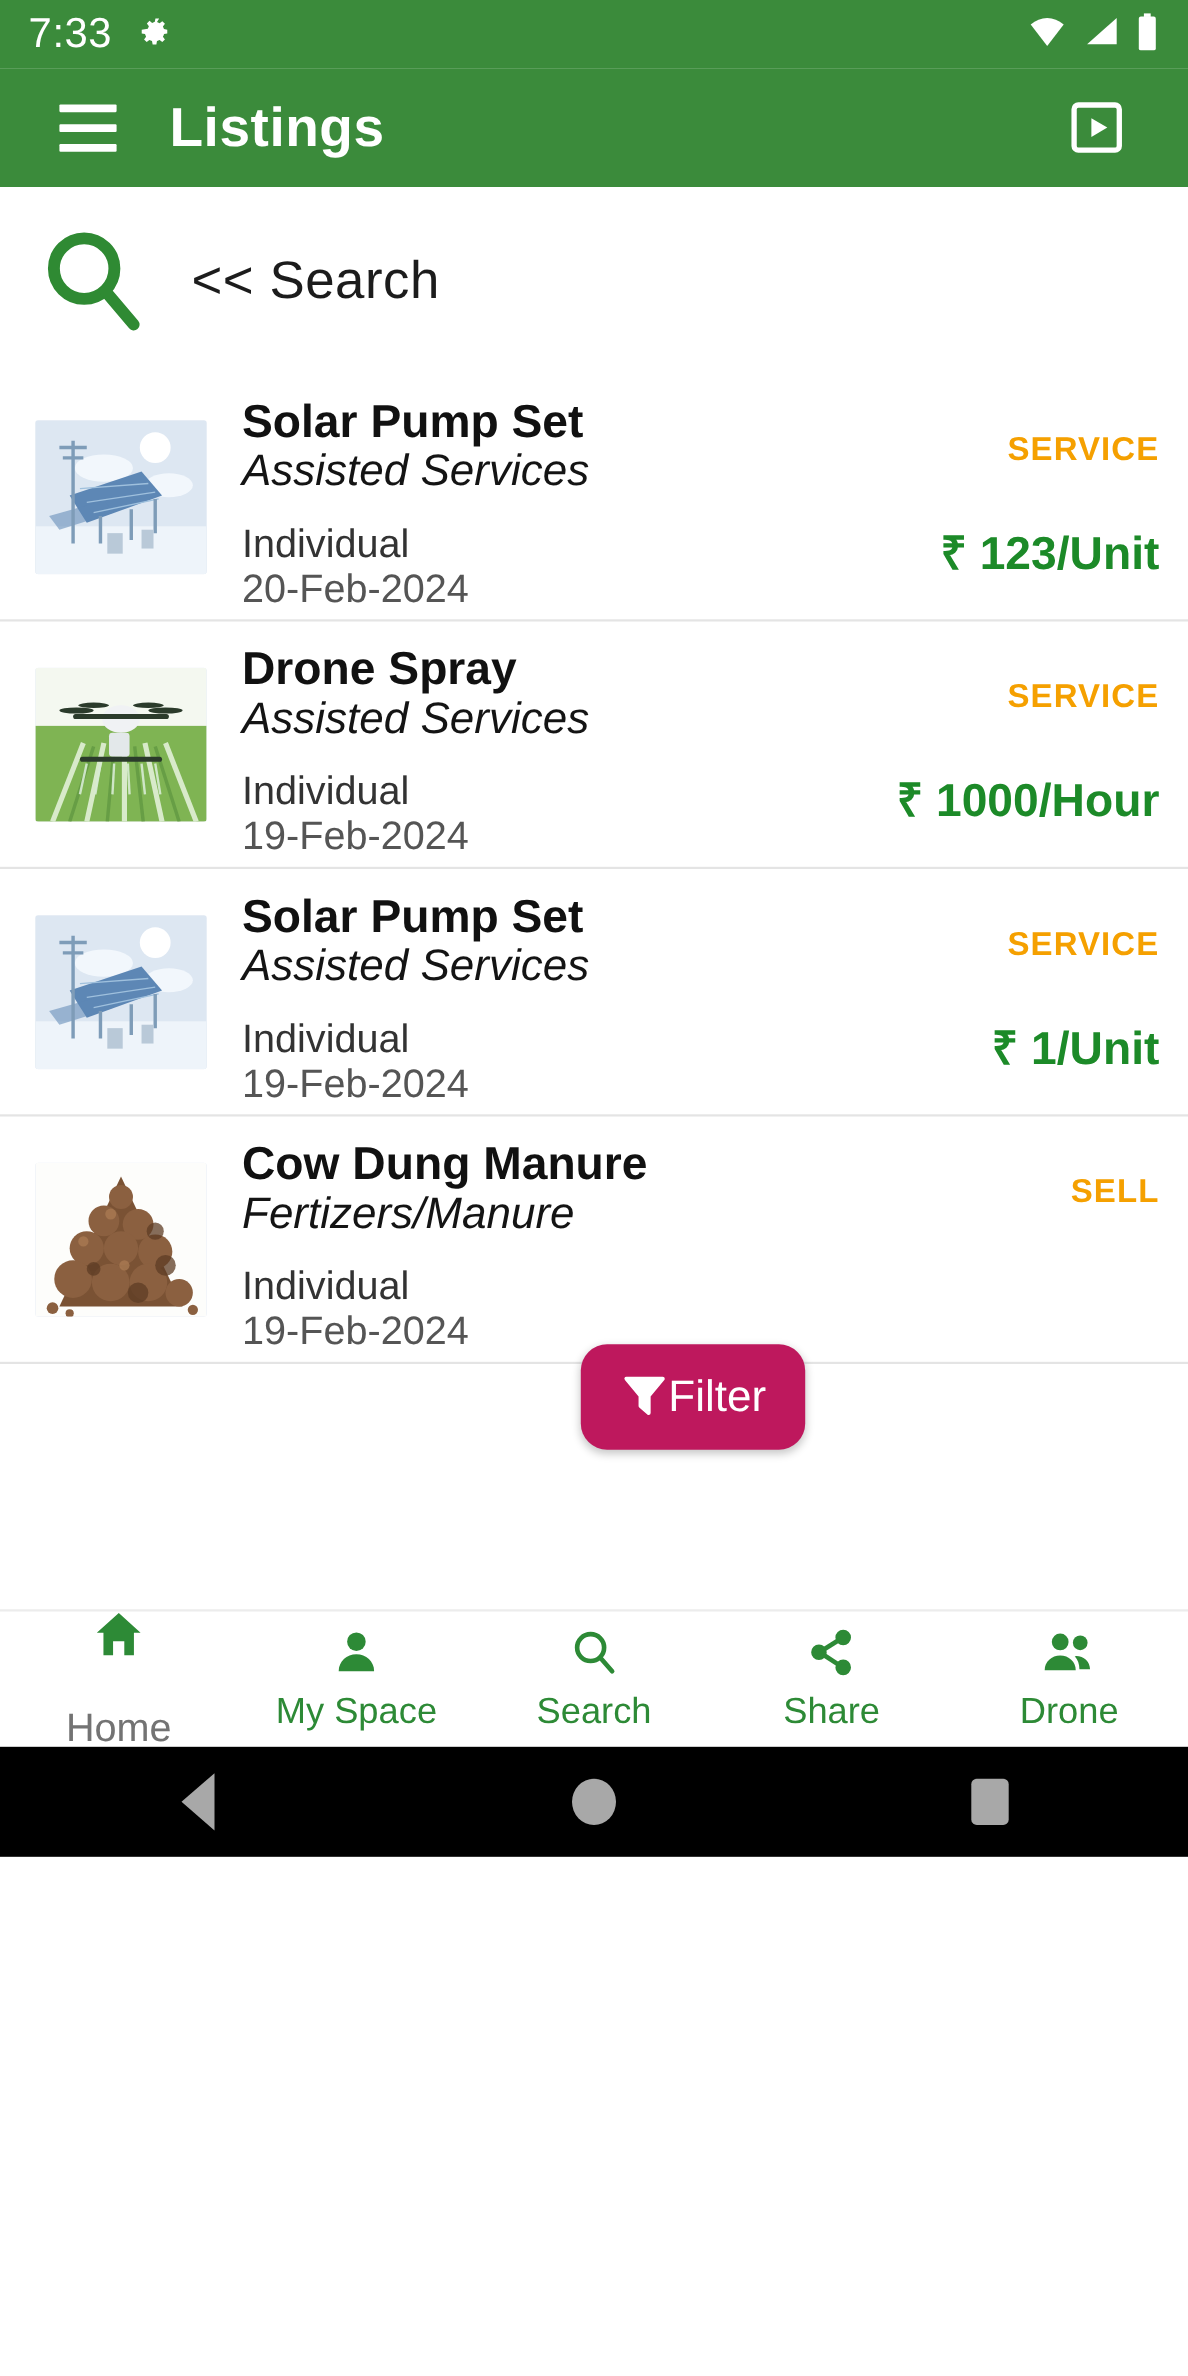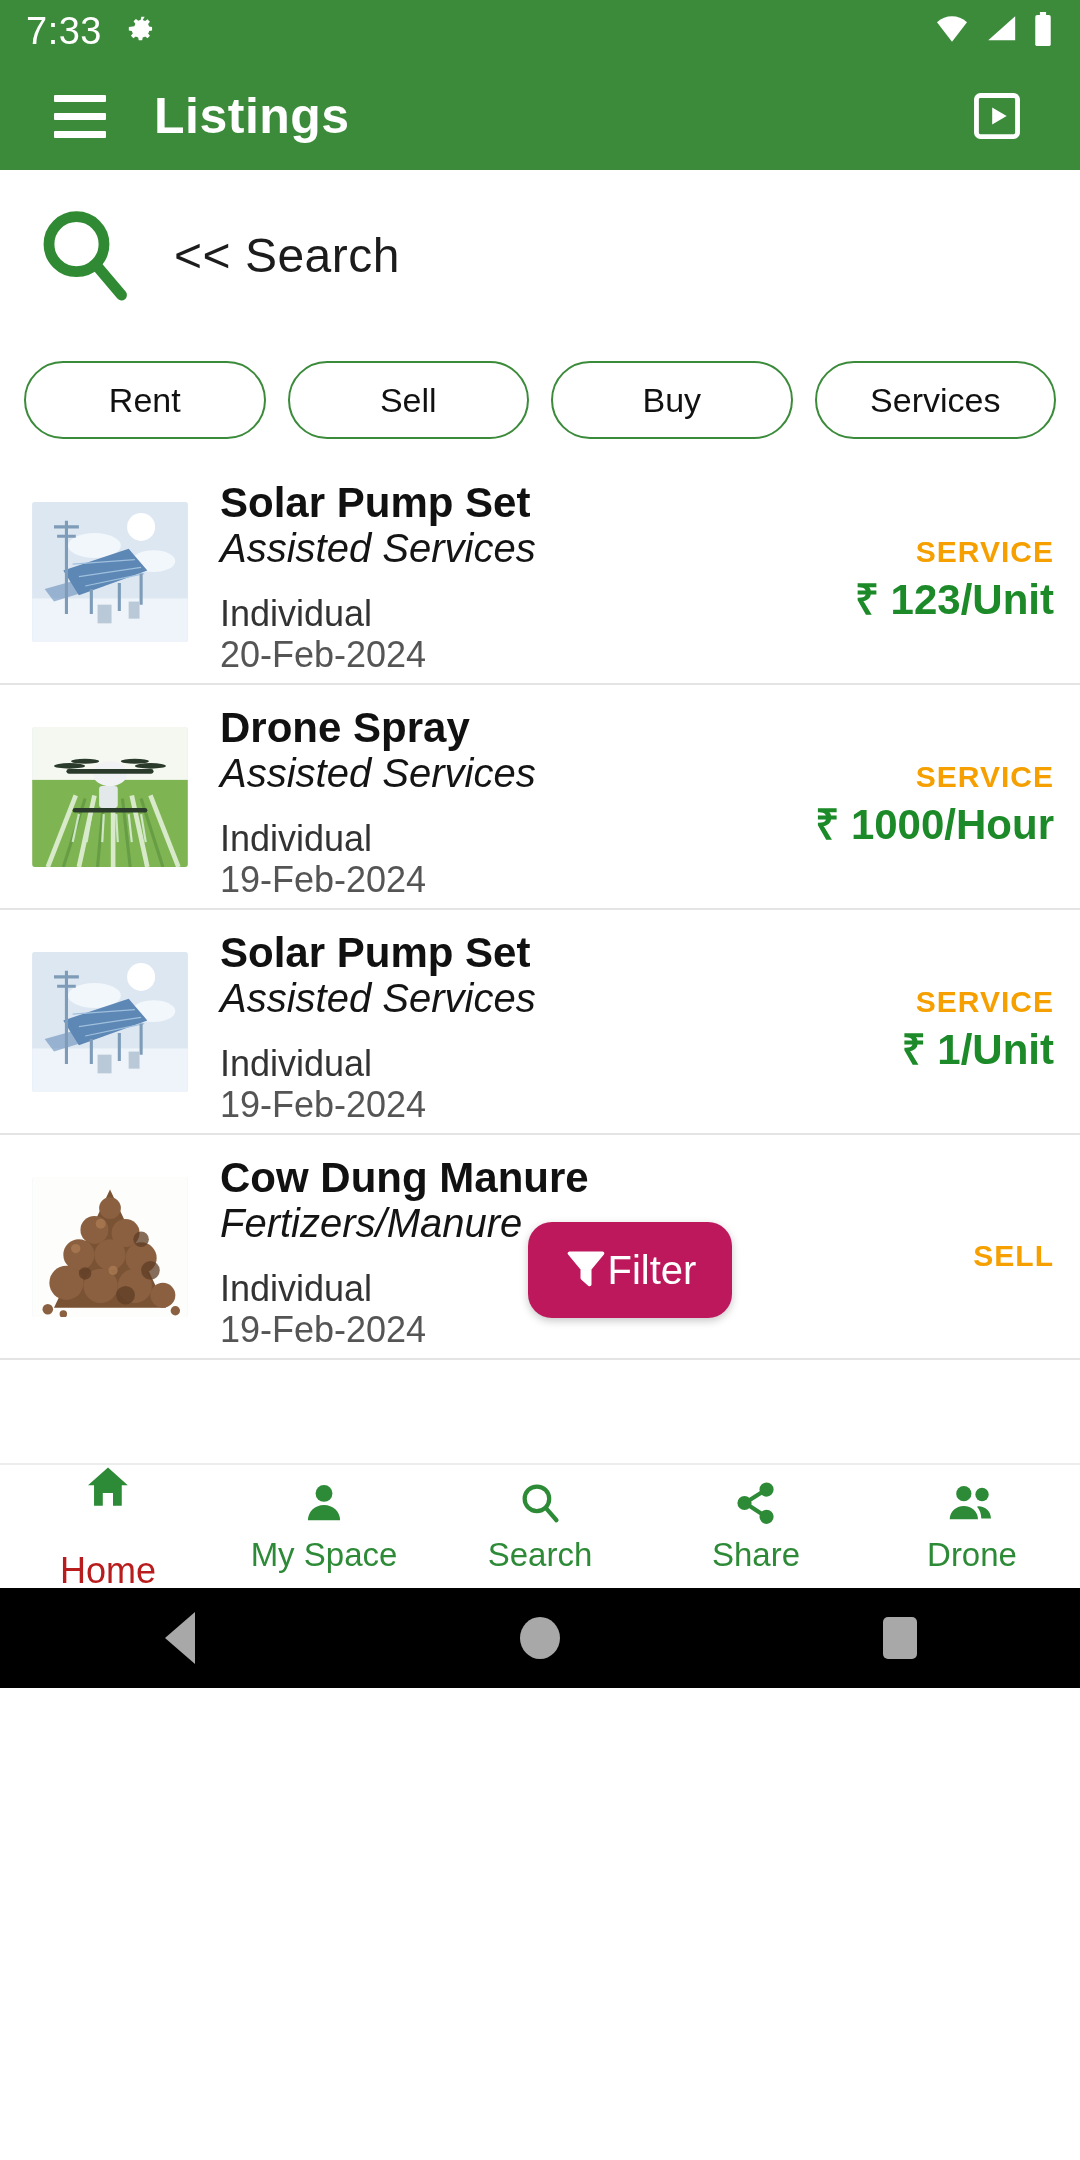--- a/index.html
+++ b/index.html
@@ -81,21 +81,21 @@
     display:flex; flex-direction:column;
     height:190px; justify-content:space-between;
     padding-top:4px; padding-bottom:4px;
   }
   .row-title { font-size:42px; font-weight:bold; color:#111; line-height:1.05; }
   .row-sub { font-size:40px; font-style:italic; color:#141414; line-height:1.05; margin-top:2px; }
   .row-owner { font-size:36px; color:#333; line-height:1.05; margin-top:26px; }
   .row-date { font-size:36px; color:#555; line-height:1.05; margin-top:4px; }
   .row-right {
     flex:none; width:300px; align-self:stretch;
-    display:flex; flex-direction:column; justify-content:center;
+    display:flex; flex-direction:column; justify-content:space-between;
     align-items:flex-end;
     padding:52px 0 34px 0;
   }
   .badge {
     font-size:30px; font-weight:bold; letter-spacing:1px;
     color:#f5a000;
   }
   .badge.sell { color:#f5a000; }
   .price {
     font-size:42px; font-weight:bold; color:#1c8a28;
@@ -122,21 +122,21 @@
     border-top:2px solid #ececec;
     display:flex; align-items:center;
   }
   .navitem {
     flex:1 1 0; height:100%;
     display:flex; flex-direction:column;
     align-items:center; justify-content:center; gap:6px;
     cursor:pointer;
   }
   .navitem .nav-label { font-size:33px; color:#2d8a36; }
-  .navitem.active .nav-label { font-size:36px; color:#b91c1c;margin-top:28px; }
+  .navitem.active .nav-label { font-size:36px; color:#737373;margin-top:28px; }
 
   
   .sysnav {
     position:absolute; left:0; bottom:0;
     width:1080px; height:100px; background:#000;
     display:flex; align-items:center; justify-content:space-around;
   }
   .sysnav-btn { display:flex; align-items:center; justify-content:center; width:180px; cursor:pointer; }
   .sys-back { width:0; height:0; border-top:26px solid transparent; border-bottom:26px solid transparent; border-right:30px solid #a8a8a8; }
   .sys-home { width:40px; height:42px; border-radius:50%; background:#a8a8a8; }
@@ -193,26 +193,20 @@
   <div class="searchrow">
     <span class="search-icon-big">
       <svg viewBox="0 0 24 24" fill="none" stroke="#2f8a33" stroke-width="2.6" stroke-linecap="round">
         <circle cx="10.2" cy="9.4" r="6.6"></circle>
         <line x1="14.9" x2="21" y1="14.4" y2="21.6"></line>
       </svg>
     </span>
     <span class="search-label">&lt;&lt; Search</span>
   </div>
 
-  <div class="chiprow">
-    <div class="chip">Rent</div>
-    <div class="chip">Sell</div>
-    <div class="chip">Buy</div>
-    <div class="chip">Services</div>
-  </div>
 
   <div class="listings">
 
     <div class="list-row">
       <div class="thumb">
         <svg viewBox="0 0 100 90">
           <rect width="100" height="90" fill="#dde7f2"></rect>
           <circle cx="70" cy="16" r="9" fill="#ffffff"></circle>
           <ellipse cx="40" cy="28" rx="17" ry="8" fill="#f2f7fc"></ellipse>
           <ellipse cx="78" cy="38" rx="14" ry="7" fill="#f2f7fc"></ellipse>

